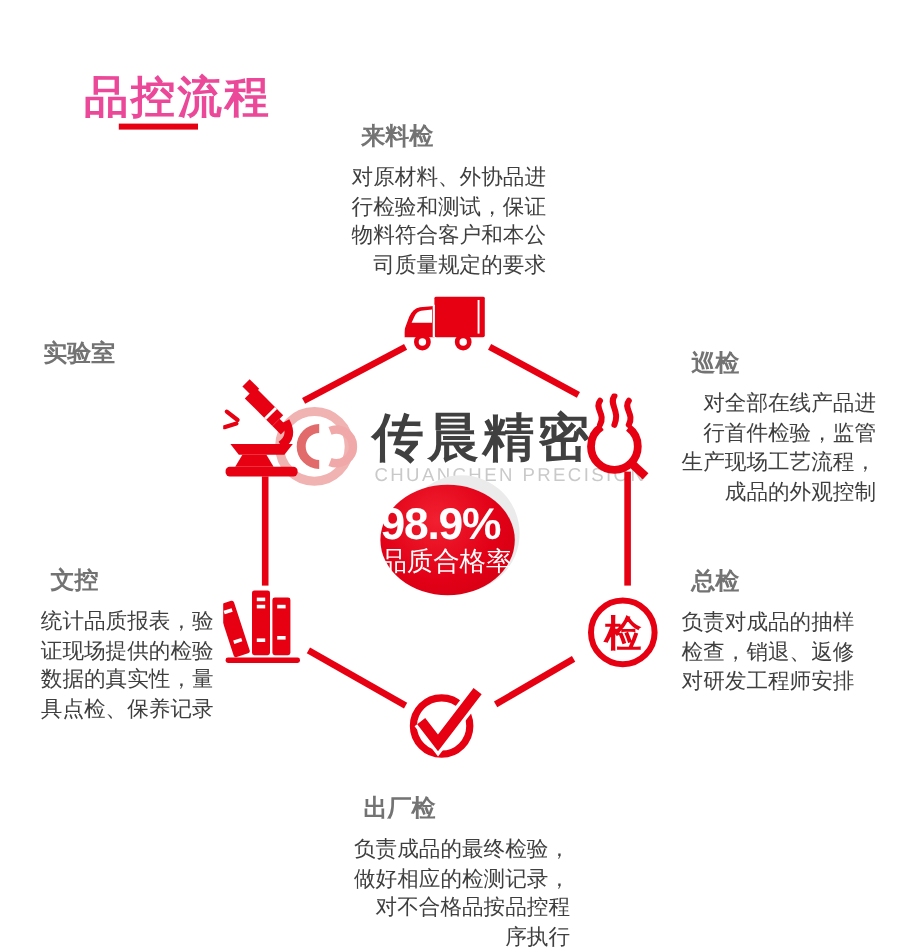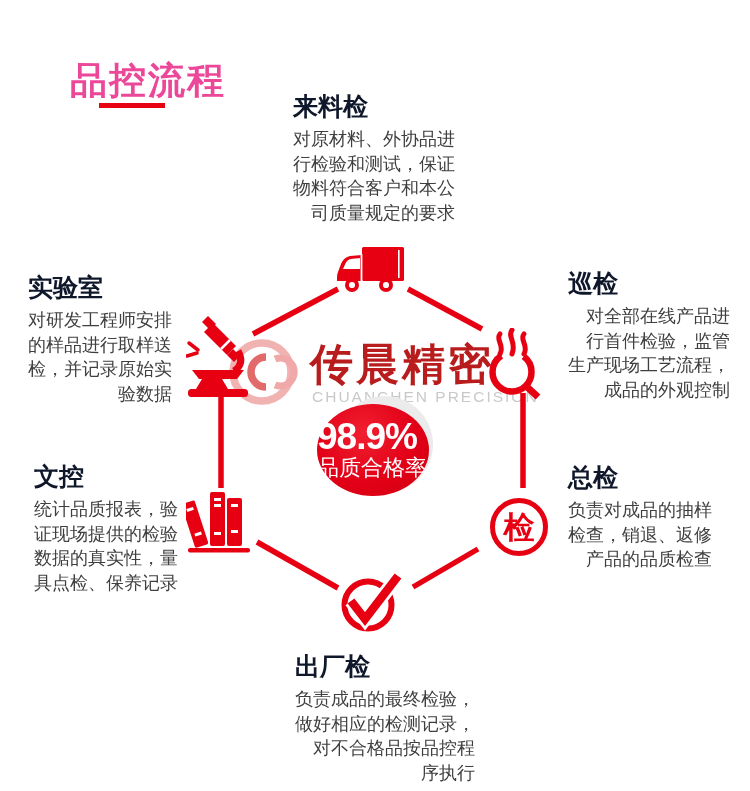--- a/index.html
+++ b/index.html
@@ -11,21 +11,21 @@
   .page-title{
     position:absolute;left:62px;top:48px;margin:8px;
     font-size:37px;font-weight:bold;color:#ec4899;letter-spacing:2px;
   }
   .title-underline{
     position:absolute;left:99px;top:103px;width:66px;height:5px;background:#e60012;
   }
   
   .wm-cn{
     position:absolute;left:310px;top:336px;margin:0;
-    font-size:43px;font-weight:bold;color:#b91c1c;letter-spacing:3px;white-space:nowrap;
+    font-size:43px;font-weight:bold;color:#404040;letter-spacing:3px;white-space:nowrap;
   }
   .wm-en{
     position:absolute;left:312px;top:388px;margin:0;
     font-size:15.5px;color:#c9c9c9;letter-spacing:2px;white-space:nowrap;
   }
   .wm-logo{position:absolute;left:228px;top:334px;}
   
   .connectors{position:absolute;left:0;top:0;z-index:3;}
   
   .backdrop-circle{
@@ -34,25 +34,25 @@
   }
   .rate-badge{
     position:absolute;left:317px;top:404px;width:112px;height:92px;border-radius:50%;
     background:radial-gradient(circle at 42% 32%, #f12030 0%, #e20017 55%, #cf0011 100%);
     z-index:4;color:#ffffff;text-align:left;box-sizing:border-box;padding-top:13px;
   }
   .rate-value{font-size:37px;font-weight:bold;line-height:39px;letter-spacing:-1px;}
   .rate-caption{font-size:22px;line-height:24px;}
   
   .sec{position:absolute;z-index:5;}
-  .sec h2{margin:0;font-size:25px;line-height:26px;font-weight:bold;color:#0f172a;}
+  .sec h2{margin:8px;font-size:20px;line-height:26px;font-weight:bold;color:#737373;}
   .sec p{margin:8px 0 0 0;font-size:18px;line-height:24.5px;color:#3f3f3f;white-space:pre-line;text-align:right;}
   .sec-incoming{left:293px;top:93px;}
   .sec-lab{left:28px;top:274px;}
-  .sec-patrol{left:568px;top:270px;}
+  .sec-patrol{left:568px;top:282px;}
   .sec-doc{left:34px;top:463px;}
   .sec-final{left:568px;top:464px;}
   .sec-outgoing{left:295px;top:653px;}
   
   .icon{position:absolute;z-index:6;}
   .icon-truck{left:337px;top:247px;}
   .icon-microscope{left:186px;top:313px;}
   .icon-patrol{left:486px;top:328px;}
   .icon-books{left:186px;top:488px;}
   .badge-final{
@@ -99,24 +99,20 @@
   <section class="sec sec-incoming">
     <h2>来料检</h2>
     <p>对原材料、外协品进
 行检验和测试，保证
 物料符合客户和本公
 司质量规定的要求</p>
   </section>
 
   <section class="sec sec-lab">
     <h2>实验室</h2>
-    <p>对研发工程师安排
-的样品进行取样送
-检，并记录原始实
-验数据</p>
   </section>
 
   <section class="sec sec-patrol">
     <h2>巡检</h2>
     <p>对全部在线产品进
 行首件检验，监管
 生产现场工艺流程，
 成品的外观控制</p>
   </section>
 
@@ -125,21 +121,21 @@
     <p>统计品质报表，验
 证现场提供的检验
 数据的真实性，量
 具点检、保养记录</p>
   </section>
 
   <section class="sec sec-final">
     <h2>总检</h2>
     <p>负责对成品的抽样
 检查，销退、返修
-产品的品质检查</p>
+对研发工程师安排</p>
   </section>
 
   <section class="sec sec-outgoing">
     <h2>出厂检</h2>
     <p>负责成品的最终检验，
 做好相应的检测记录，
 对不合格品按品控程
 序执行</p>
   </section>
 

